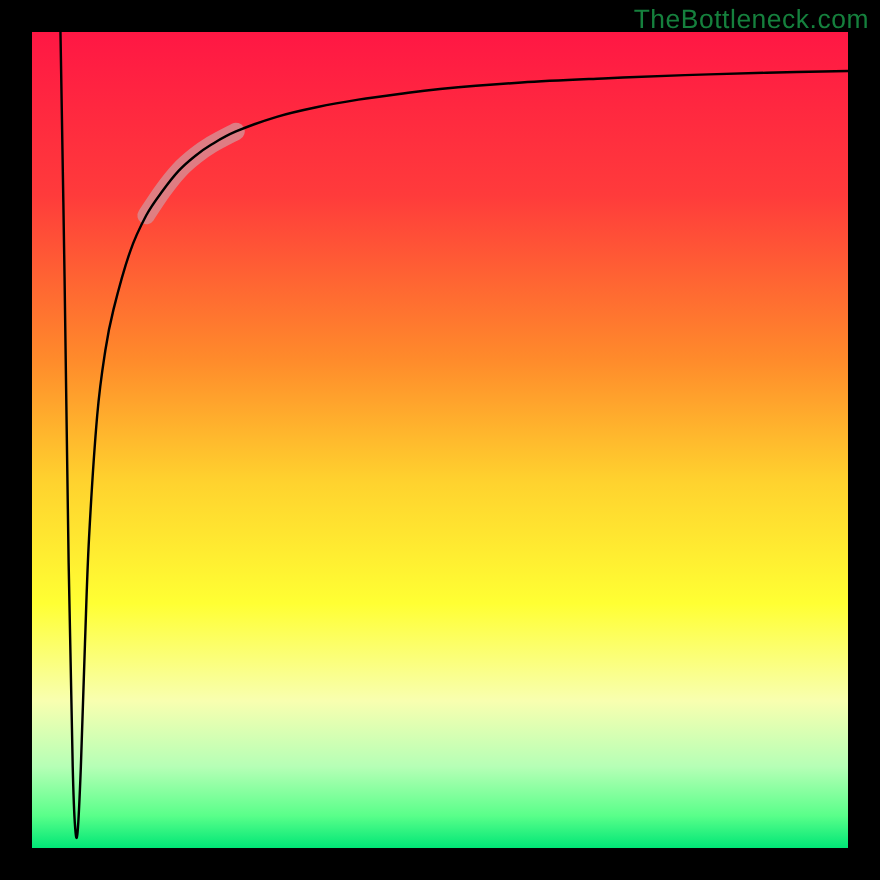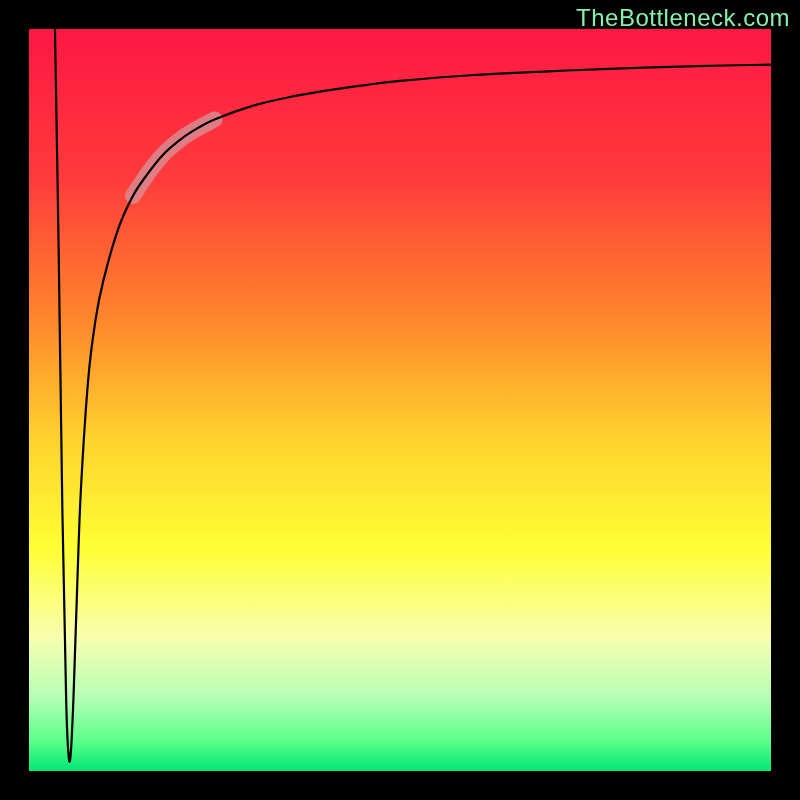--- a/index.html
+++ b/index.html
@@ -13,21 +13,21 @@
   }
   .chart-wrap {
     position: relative;
     width: 800px;
     height: 800px;
   }
   .watermark {
     position: absolute;
     top: 4px;
     right: 10px;
-    color: #86efac;
+    color: #15803d;
     font-size: 24px;
     letter-spacing: 0.5px;
     user-select: none;
   }
   svg {
     display: block;
   }
 </style>
 </head>
 <body>

